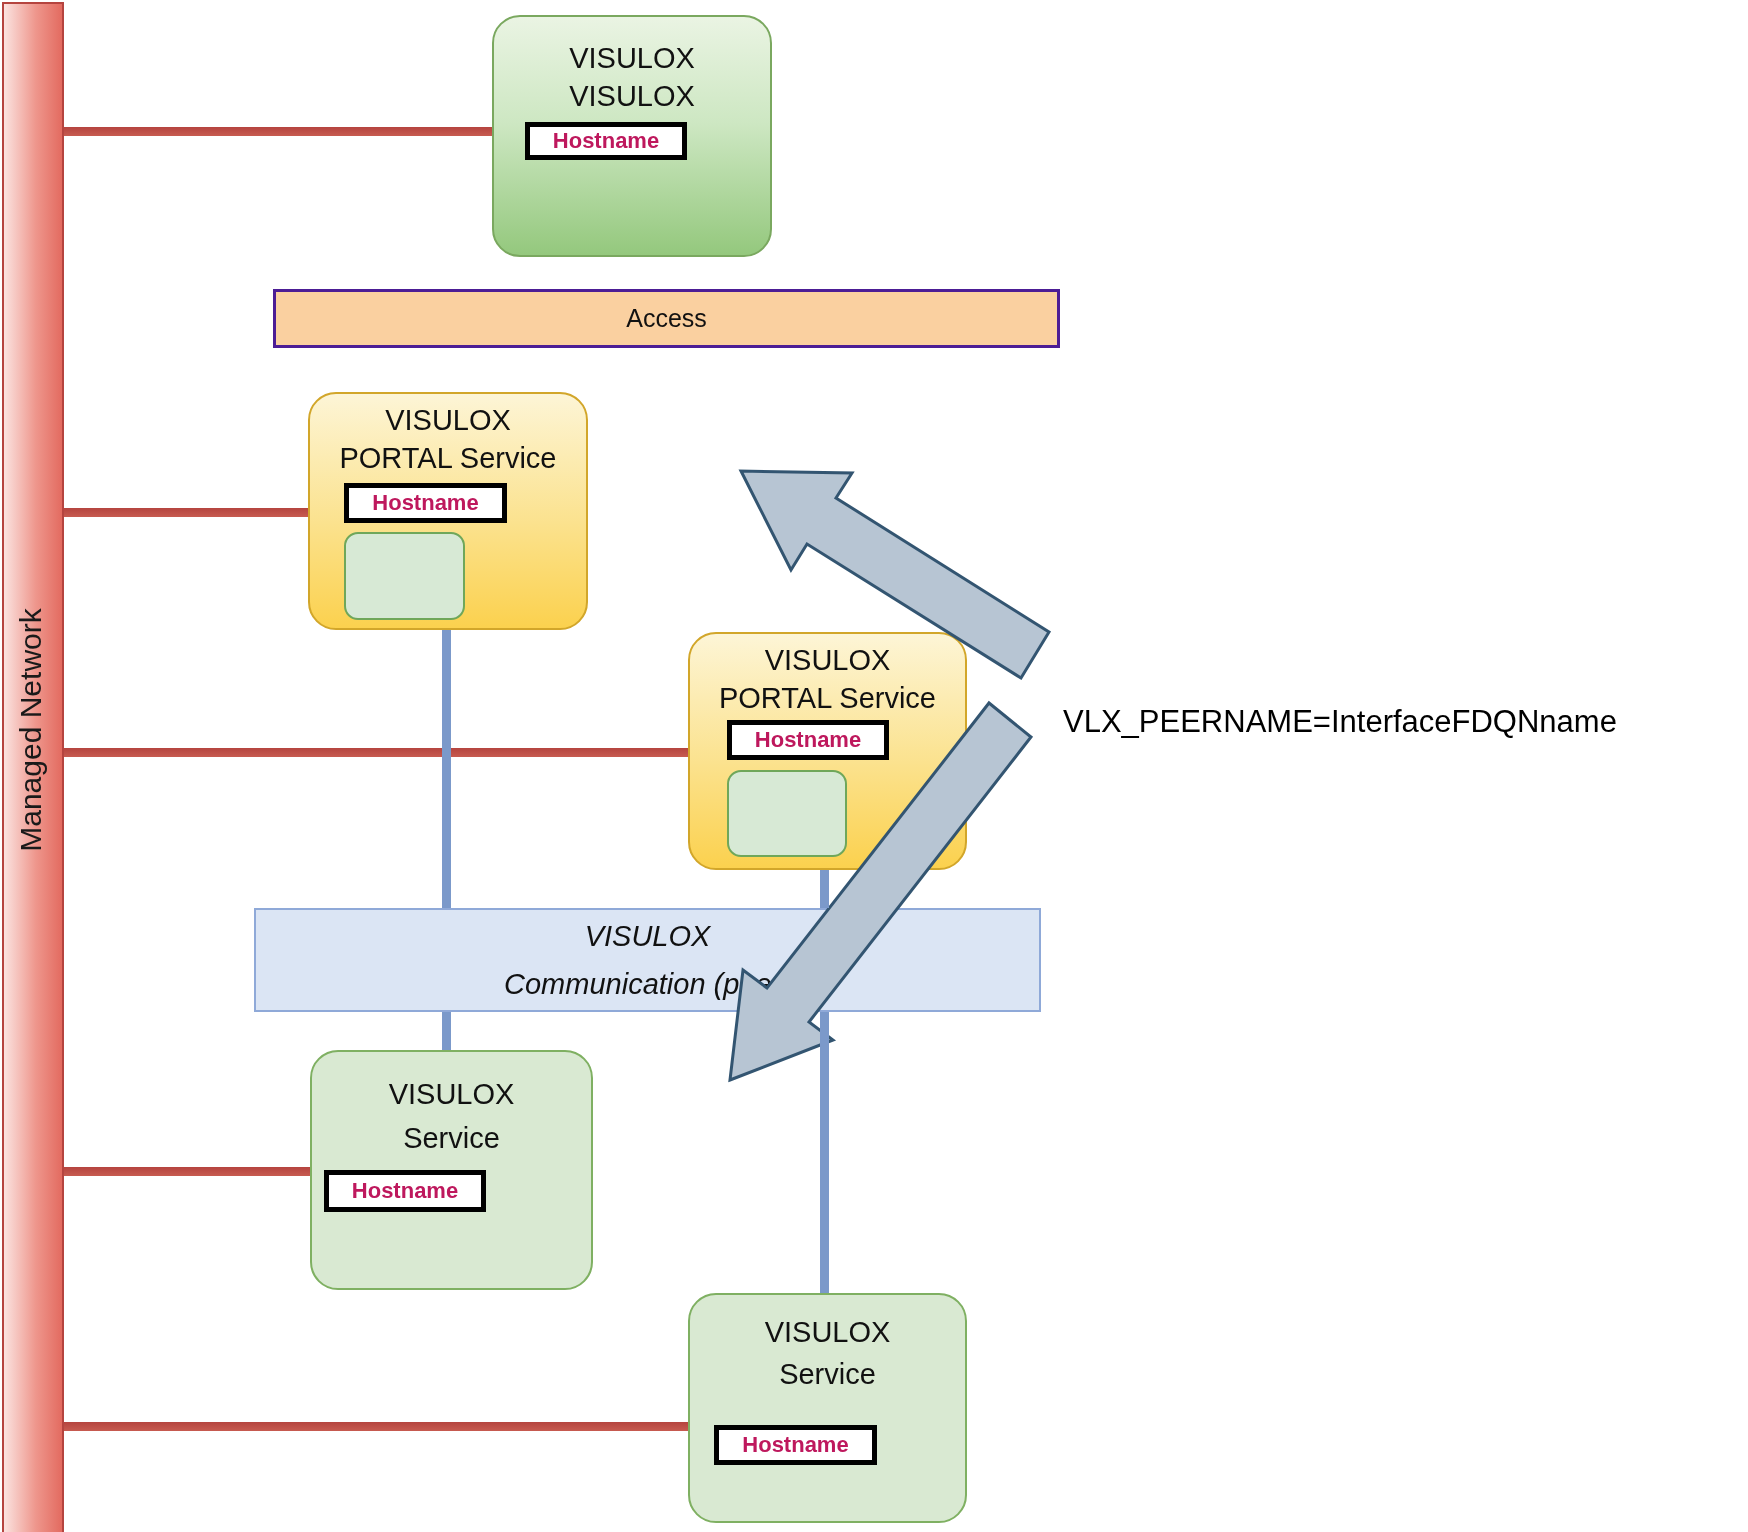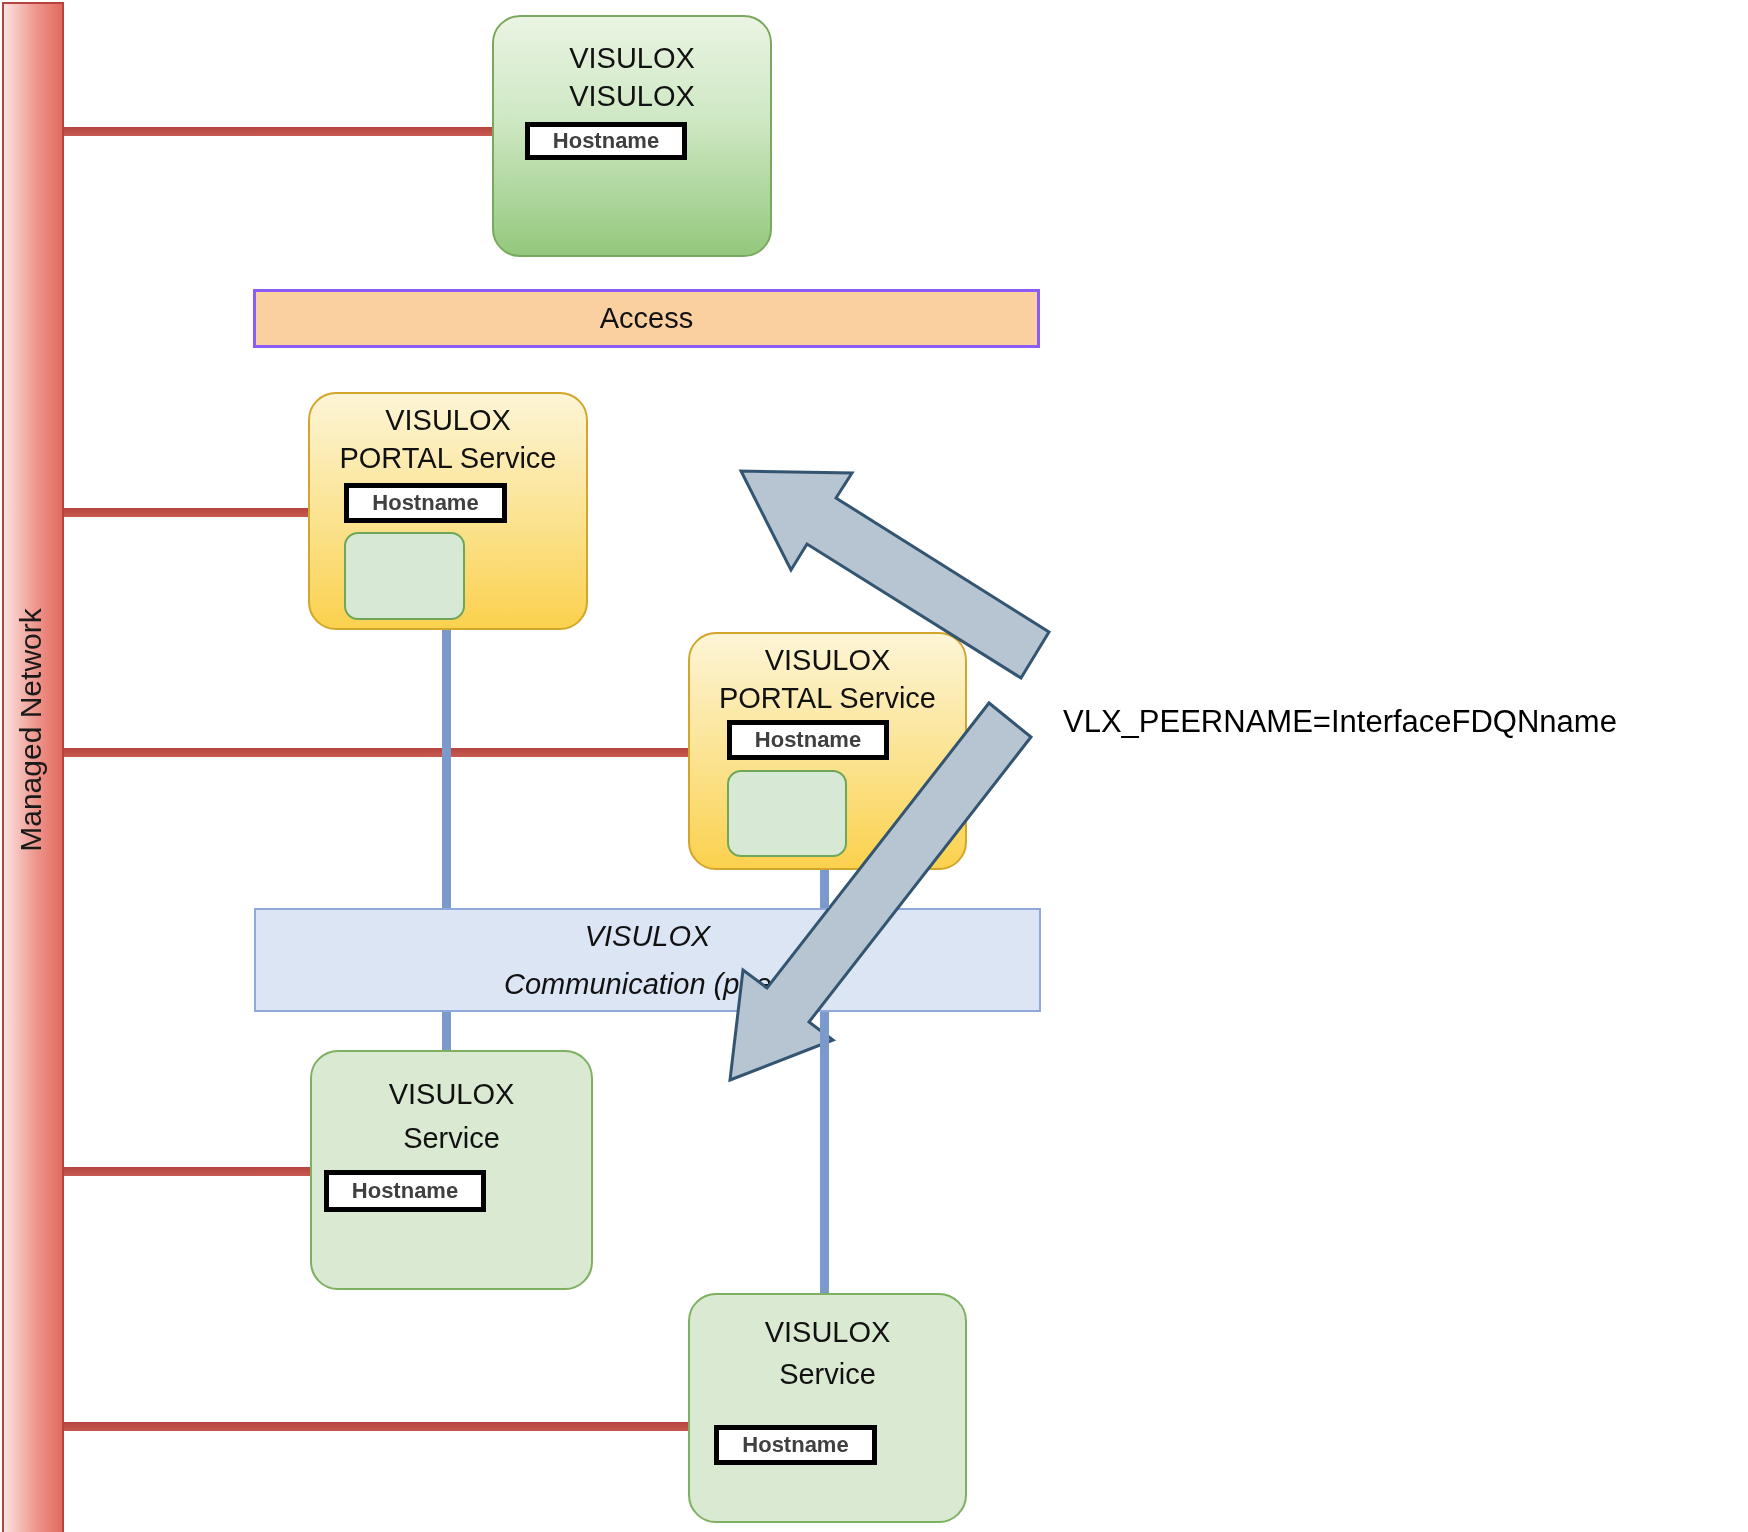--- a/index.html
+++ b/index.html
@@ -29,31 +29,31 @@
     border-color:#7aa85f;
   }
   .portal{
     background:linear-gradient(180deg,#fdf5d6 0%,#fbe28e 55%,#fbd14e 100%);
     border-color:#d2a62a;
   }
   .service{background:#d9e9d2;border-color:#7fb062;}
   .hostname{
     position:absolute;background:#ffffff;border:5px solid #000;box-sizing:border-box;
     display:flex;align-items:center;justify-content:center;
-    font-weight:bold;font-size:22px;color:#404040;
+    font-weight:bold;font-size:22px;color:#be185d;
   }
   .subbox{
     position:absolute;background:#d7e9d5;border:2px solid #6fa75a;border-radius:14px;box-sizing:border-box;
   }
   
   .hbar{
     position:absolute;box-sizing:border-box;display:flex;flex-direction:column;
     align-items:center;justify-content:center;text-align:center;
   }
-  .access{background:#fad0a0;border:3px solid #8b5cf6;font-size:29px;}
+  .access{background:#fad0a0;border:3px solid #4c1d95;font-size:25px;margin-left:20px;}
   .comm{background:#dbe5f4;border:2.5px solid #8fa9d8;font-size:29px;font-style:italic;line-height:48px;}
   .annotation{
     position:absolute;left:1063px;top:704px;font-size:31px;color:#000000;white-space:nowrap;
   }
   .arrow-layer{position:absolute;left:0;top:0;pointer-events:none;}
 </style>
 </head>
 <body>
 
 <div id="canvas">

